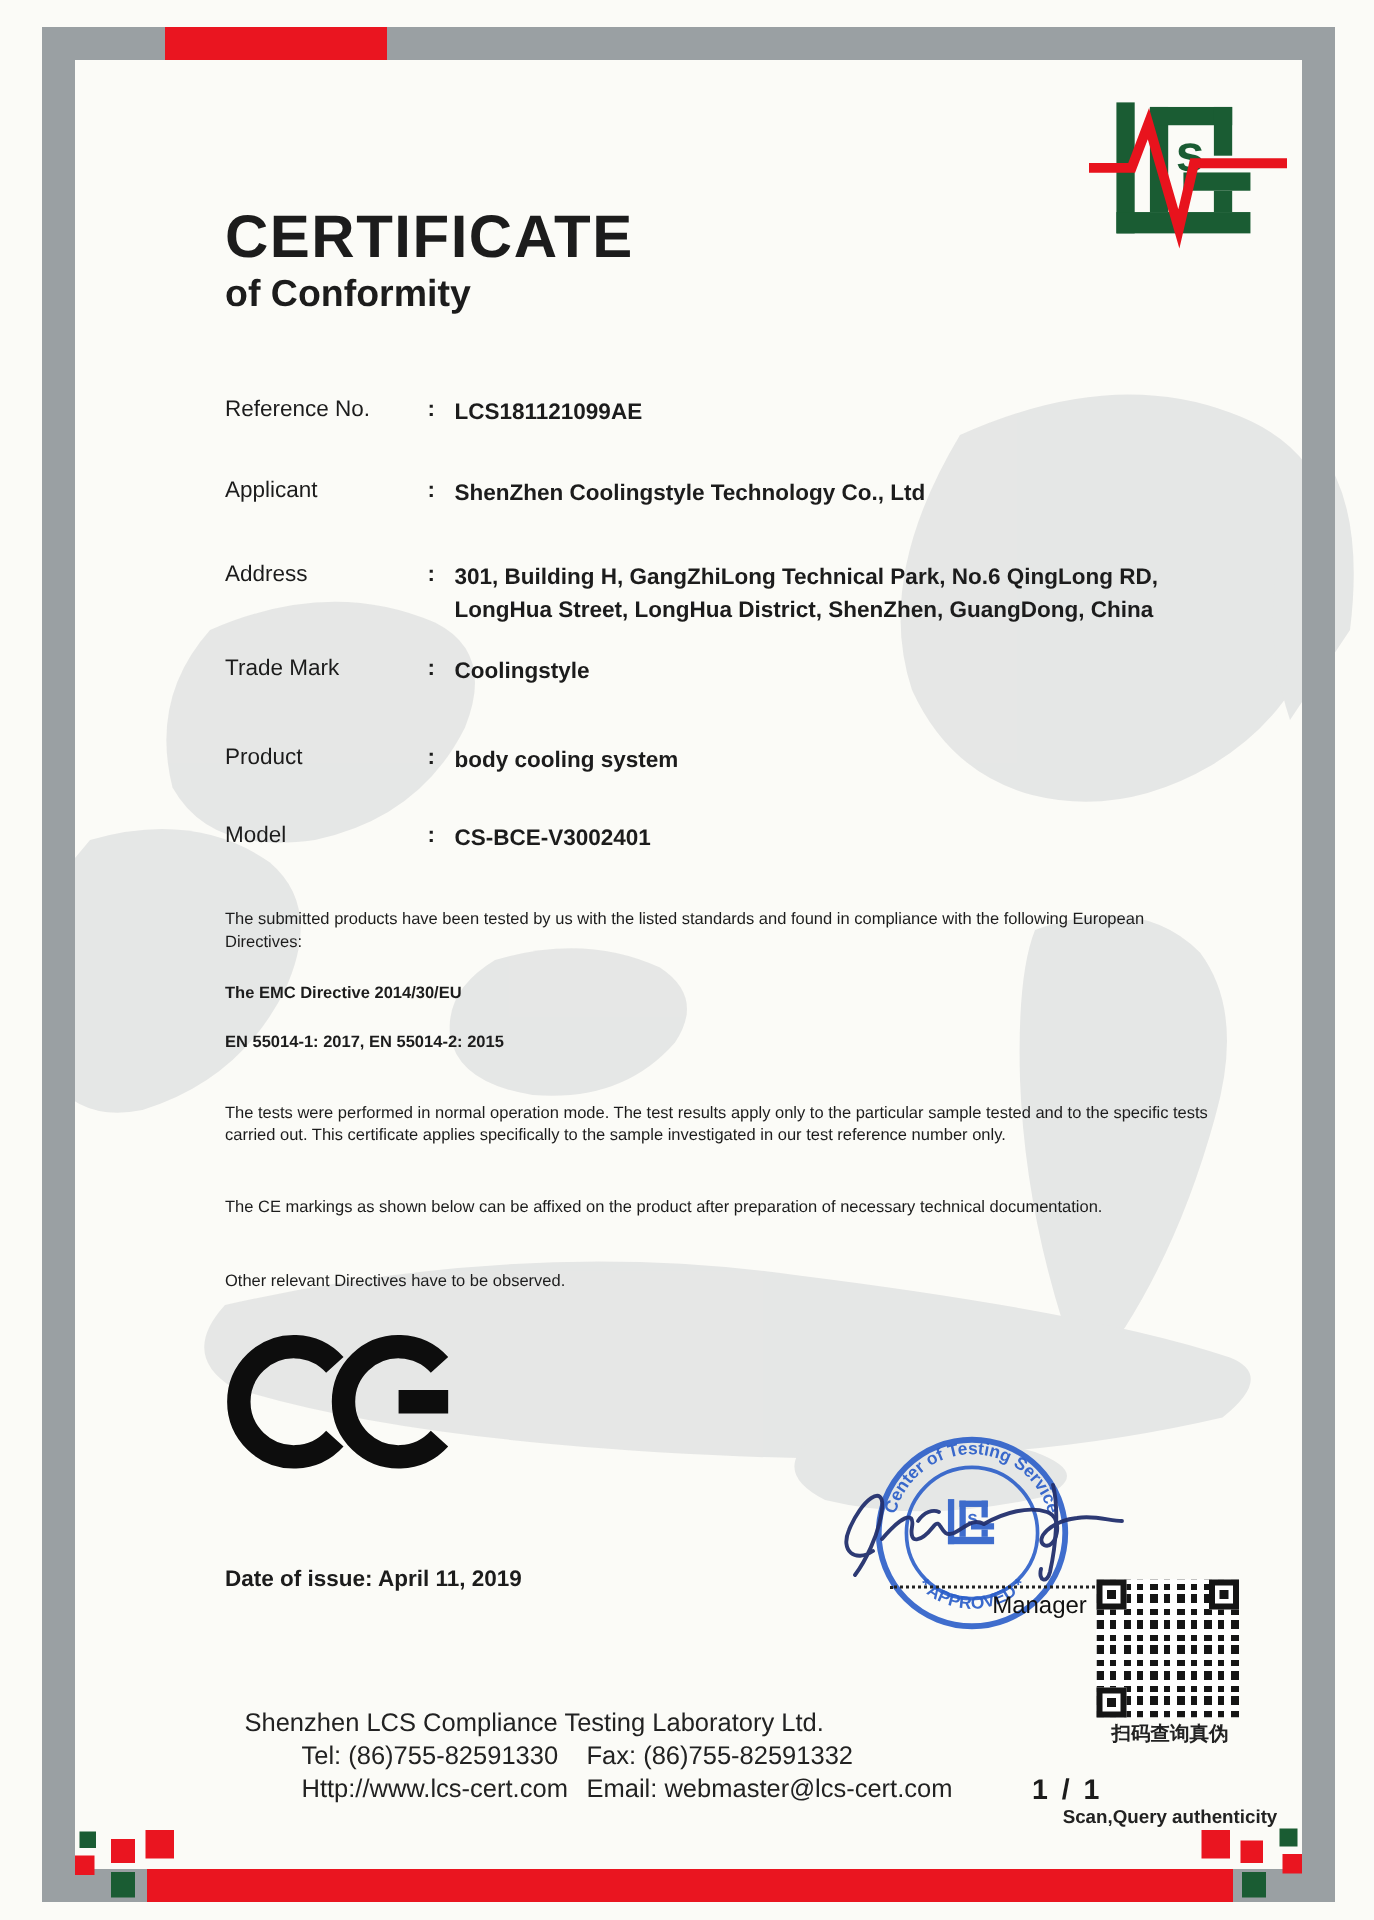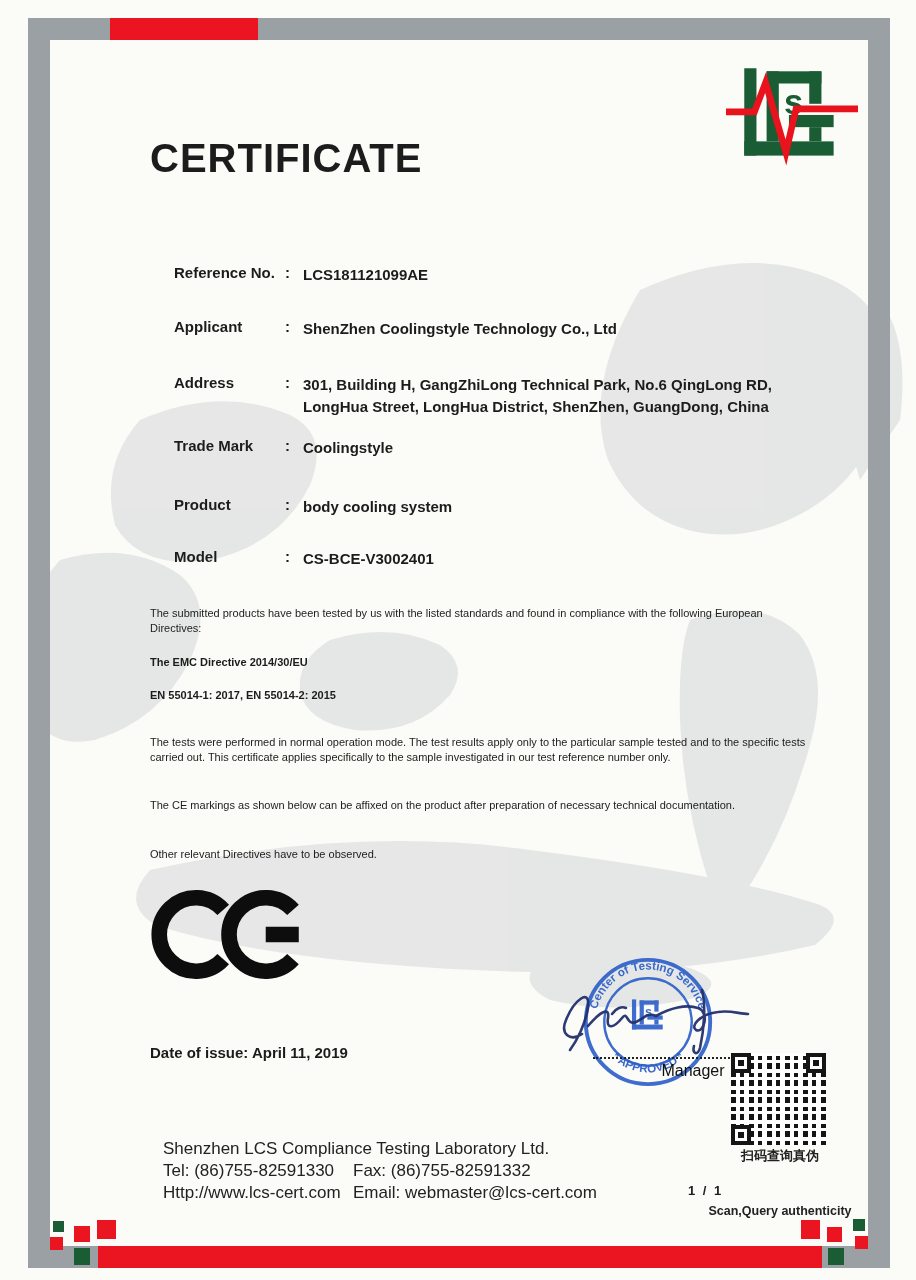--- a/index.html
+++ b/index.html
@@ -21,21 +21,21 @@
   .sq{position:absolute;z-index:5;}
   
   #watermark{position:absolute;left:0;top:0;z-index:0;}
   
   .content{position:absolute;z-index:2;}
   #logo{left:726px;top:66px;}
   #title-block{left:150px;top:138px;}
   #title-line1{font-size:40px;font-weight:bold;letter-spacing:1px;line-height:1;}
   #title-line2{font-size:25px;font-weight:bold;margin-top:4px;}
   .field-row{position:absolute;left:150px;width:660px;z-index:2;}
-  .field-row .lbl{position:absolute;left:0;top:0;width:135px;font-size:15px;font-weight:bold;margin-left:24px;}
+  .field-row .lbl{position:absolute;left:0;top:0;width:135px;font-size:15px;font-weight:normal;}
   .field-row .col{position:absolute;left:135px;top:0;font-size:15px;font-weight:bold;}
   .field-row .val{position:absolute;left:153px;top:0;width:505px;font-size:15px;font-weight:bold;line-height:1.45;}
   #row-0{top:264px;} #row-1{top:318px;} #row-2{top:374px;}
   #row-3{top:437px;} #row-4{top:496px;} #row-5{top:548px;}
   .para{position:absolute;left:150px;width:658px;font-size:11px;line-height:1.38;}
   #para-intro{top:606px;}
   #para-directive{top:655px;font-weight:bold;}
   #para-standards{top:688px;font-weight:bold;}
   #para-1{top:735px;}
   #para-2{top:798px;width:645px;}
@@ -51,26 +51,26 @@
     background:
       repeating-linear-gradient(90deg,#151515 0 5px,#fff 5px 9px,#151515 9px 13px,#fff 13px 18px),
       repeating-linear-gradient(0deg,#151515 0 4px,#fff 4px 8px,#151515 8px 14px,#fff 14px 17px);
     background-blend-mode:lighten;
   }
   .finder{position:absolute;width:20px;height:20px;border:4px solid #151515;background:#fff;box-sizing:border-box;}
   .finder::after{content:"";position:absolute;left:3px;top:3px;width:6px;height:6px;background:#151515;}
   #finder-tl{left:0;top:0;} #finder-tr{right:0;top:0;} #finder-bl{left:0;bottom:0;}
   #qr-caption-cn{left:700px;top:1147px;width:160px;text-align:center;font-size:13px;font-weight:bold;color:#222;}
   #qr-caption-en{left:690px;top:1164px;width:180px;text-align:center;font-size:12.5px;font-weight:bold;color:#222;margin-top:40px;}
-  #page-number{left:688px;top:1183px;font-size:13px;font-weight:bold;letter-spacing:2px;}
+  #page-number{left:688px;top:1183px;font-size:19px;font-weight:bold;letter-spacing:2px;}
   
   #footer{left:163px;top:1138px;width:520px;font-size:17px;line-height:1.3;color:#222;}
   .f-line{white-space:nowrap;}
   .f-cols{display:flex;}
-  .f-cols .c1{width:190px;}
+  .f-cols .c1{width:190px;margin-left:38px;}
 </style>
 </head>
 <body>
 
 <svg id="watermark" width="916" height="1280" viewBox="0 0 916 1280">
   <g fill="#d8dadb" opacity="0.6">
     <path d="M640,290 q100,-45 180,-15 q70,25 68,95 q-5,95 -80,140 q-60,35 -120,20 q-55,-15 -80,-70 q-25,-75 32,-170 z"></path>
     <path d="M880,300 q30,40 20,120 l-40,60 q-20,-60 -5,-120 z"></path>
     <path d="M140,420 q80,-35 150,-5 q40,20 20,70 q-30,60 -100,75 q-70,10 -95,-35 q-15,-60 25,-105 z"></path>
     <path d="M60,560 q70,-20 120,15 q35,30 10,85 q-30,60 -95,80 q-40,8 -60,-20 l0,-130 z"></path>
@@ -108,20 +108,21 @@
     <rect x="82" y="5" width="12" height="32"></rect>
     <rect x="62" y="48" width="44" height="12"></rect>
     <rect x="82" y="60" width="12" height="14"></rect>
   </g>
   <text x="57" y="47" font-size="34" font-weight="bold" fill="#1a5c33" font-family="Liberation Sans, sans-serif">s</text>
   <polyline points="0,45 28,45 39,16 59,85 69,42 130,42" fill="none" stroke="#e8131d" stroke-width="6.5"></polyline>
 </svg>
 
 <div class="content" id="title-block" style="position:absolute;">
   <div id="title-line1">CERTIFICATE</div>
+  <div id="title-line2">of Conformity</div>
 </div>
 
 <div class="field-row" id="row-0">
   <span class="lbl">Reference No.</span>
   <span class="col">:</span>
   <span class="val">LCS181121099AE</span>
 </div>
 <div class="field-row" id="row-1">
   <span class="lbl">Applicant</span>
   <span class="col">:</span>

